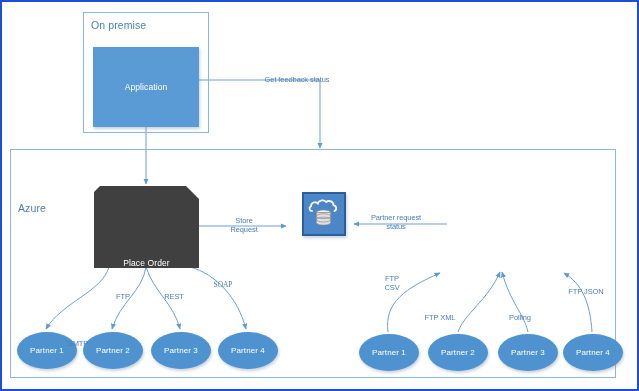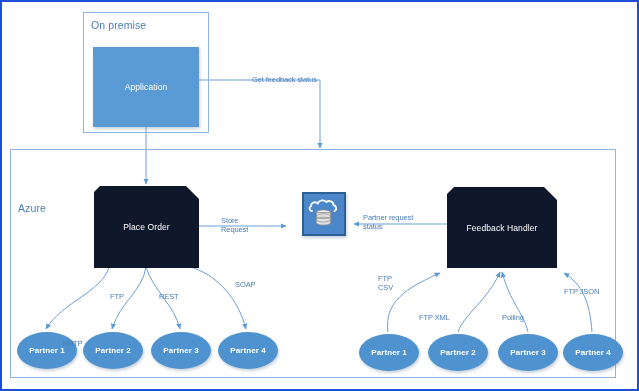--- a/index.html
+++ b/index.html
@@ -24,21 +24,21 @@
     top: 0;
     width: 639px;
     height: 391px;
   }
   .lbl {
     position: absolute;
     color: #4a7ebb;
     font-family: "Liberation Sans", sans-serif;
     font-size: 7.5px;
     line-height: 9px;
-    text-align: left;
+    text-align: center;
     white-space: pre-line;
     letter-spacing: -0.1px;
   }
   .container-title {
     position: absolute;
     color: #4a7ebb;
     font-family: "Liberation Sans", sans-serif;
     font-size: 10.5px;
     letter-spacing: 0.1px;
   }
@@ -60,37 +60,36 @@
     position: absolute;
     background: #5b9bd5;
     box-shadow: 1px 2px 3px rgba(120,140,165,0.40);
     display: flex;
     align-items: center;
     justify-content: center;
     box-sizing: border-box;
   }
   .flow-shape {
     position: absolute;
-    background: #0f172a;
+    background: #404040;
     display: flex;
-    align-items: center;
+    align-items: flex-end;
     justify-content: center;
     box-sizing: border-box;
     filter: drop-shadow(1px 2px 2px rgba(120,140,165,0.45));
   }
   .ellipse {
     position: absolute;
     background: #4e93d0;
     border-radius: 50%;
     display: flex;
     align-items: center;
     justify-content: center;
     box-shadow: 1px 2px 3px rgba(120,140,165,0.40);
     box-sizing: border-box;
-    font-weight: bold;
   }
   .ellipse .node-label { font-size: 8px; }
   .store-icon {
     position: absolute;
     background: #4a86c8;
     border: 2px solid #2c5f96;
     box-sizing: border-box;
     box-shadow: 1px 2px 3px rgba(120,140,165,0.40);
   }
   .store-caption {
@@ -146,25 +145,20 @@
   <div class="blue-rect" style="left:91px; top:45px; width:106px; height:80px;">
     <span class="node-label">Application</span>
   </div>
 
   <div class="flow-shape" style="left:92px; top:184px; width:105px; height:82px;
               clip-path: polygon(6px 0, 92px 0, 105px 13px, 105px 82px, 0 82px, 0 6px);
               border-radius:5px 0 0 0;">
     <span class="node-label">Place Order</span>
   </div>
 
-  <div class="flow-shape" style="left:445px; top:185px; width:110px; height:81px;
-              clip-path: polygon(7px 0, 97px 0, 110px 13px, 110px 81px, 0 81px, 0 7px);
-              border-radius:5px 0 0 0;">
-    <span class="node-label">Feedback Handler</span>
-  </div>
 
   <div class="store-icon" style="left:300px; top:190px; width:44px; height:44px;">
     <svg width="40" height="40" viewBox="0 0 40 40">
       <path d="M8,17 C5.5,17 4.5,13.5 7,12.2 C7,8.5 11.5,7 13.8,9.5
                C15,6 20,5.2 22.2,8 C25,5.8 29.5,7.5 29.6,11.3
                C32.6,11.6 33.2,16 30.4,17" fill="none" stroke="#ffffff" stroke-width="1.8" stroke-linecap="round"></path>
       <ellipse cx="19.5" cy="18.5" rx="7.2" ry="2.6" fill="#f2f2f2" stroke="#8a8a8a" stroke-width="0.8"></ellipse>
       <path d="M12.3,18.5 L12.3,28.5 C12.3,30 15.5,31.1 19.5,31.1
                C23.5,31.1 26.7,30 26.7,28.5 L26.7,18.5 z" fill="#e0e0e0" stroke="#8a8a8a" stroke-width="0.8"></path>
       <ellipse cx="19.5" cy="22.2" rx="7.2" ry="2.4" fill="none" stroke="#8a8a8a" stroke-width="0.7"></ellipse>
@@ -202,21 +196,21 @@
 
   <div class="lbl" style="left:219px; top:214px; width:46px;">Store
 Request</div>
 
   <div class="lbl" style="left:361px; top:211px; width:66px;">Partner request
 status</div>
 
   <div class="lbl" style="left:60px; top:298px; width:32px;margin-top:39px;">SMTP</div>
   <div class="lbl" style="left:108px; top:290px; width:26px;">FTP</div>
   <div class="lbl" style="left:157px; top:290px; width:30px;">REST</div>
-  <div class="lbl" style="left:233px; top:278px; width:32px;">SOAP</div>
+  <div class="lbl" style="left:205px; top:278px; width:32px;font-family:Liberation Serif, serif;">SOAP</div>
 
   <div class="lbl" style="left:376px; top:272px; width:28px;">FTP
 CSV</div>
   <div class="lbl" style="left:417px; top:311px; width:42px;">FTP XML</div>
   <div class="lbl" style="left:500px; top:311px; width:36px;">Polling</div>
   <div class="lbl" style="left:562px; top:285px; width:44px;">FTP JSON</div>
 
 </div>
 
 </body></html>

